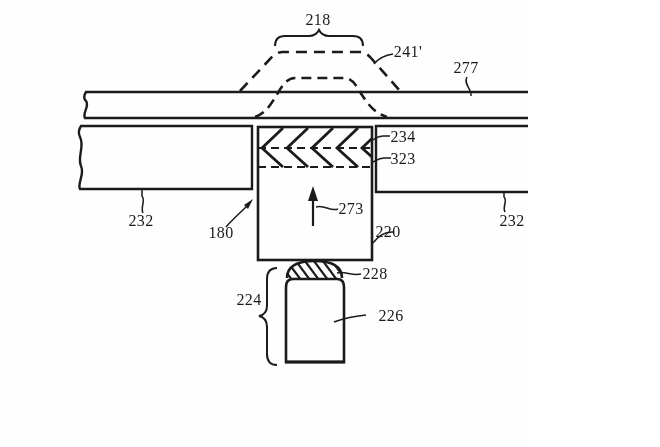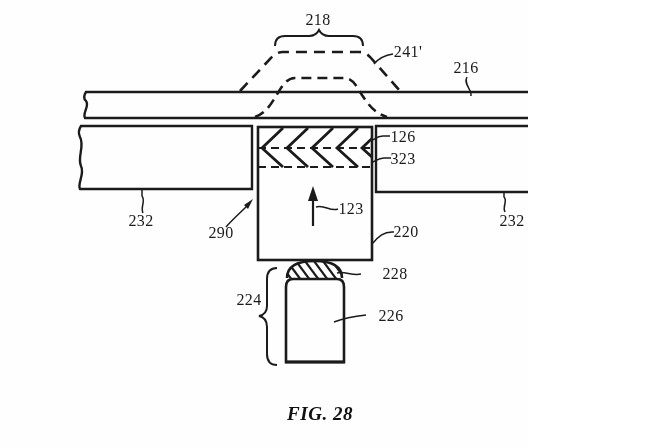--- a/index.html
+++ b/index.html
@@ -94,26 +94,25 @@
       <path d="M394,232 C384,231 378,237 373,243"></path>
       <path d="M361,274 C352,276 345,271 337,273"></path>
       <path d="M366,315 C356,316 344,318 334,322"></path>
       <path d="M226,227 C233,219 240,213 247,206"></path>
     </g>
     <polygon points="253,199 248,209 244,205" fill="#1b1b1b"></polygon>
   </svg>
 
   <div class="ref-label" style="left:318px;top:20px">218</div>
   <div class="ref-label" style="left:408px;top:52px">241'</div>
-  <div class="ref-label" style="left:466px;top:68px">216</div>
-  <div class="ref-label" style="left:403px;top:137px">126</div>
+  <div class="ref-label" style="left:466px;top:68px">277</div>
+  <div class="ref-label" style="left:403px;top:137px">234</div>
   <div class="ref-label" style="left:403px;top:159px">323</div>
   <div class="ref-label" style="left:141px;top:221px">232</div>
   <div class="ref-label" style="left:512px;top:221px">232</div>
-  <div class="ref-label" style="left:221px;top:233px">290</div>
-  <div class="ref-label" style="left:351px;top:209px">123</div>
-  <div class="ref-label" style="left:406px;top:232px">220</div>
-  <div class="ref-label" style="left:395px;top:274px">228</div>
+  <div class="ref-label" style="left:221px;top:233px">180</div>
+  <div class="ref-label" style="left:351px;top:209px">273</div>
+  <div class="ref-label" style="left:388px;top:232px">220</div>
+  <div class="ref-label" style="left:375px;top:274px">228</div>
   <div class="ref-label" style="left:249px;top:300px">224</div>
   <div class="ref-label" style="left:391px;top:316px">226</div>
 
-  <div class="caption" style="left:320px;top:414px">FIG. 28</div>
 </div>
 
 </body></html>

